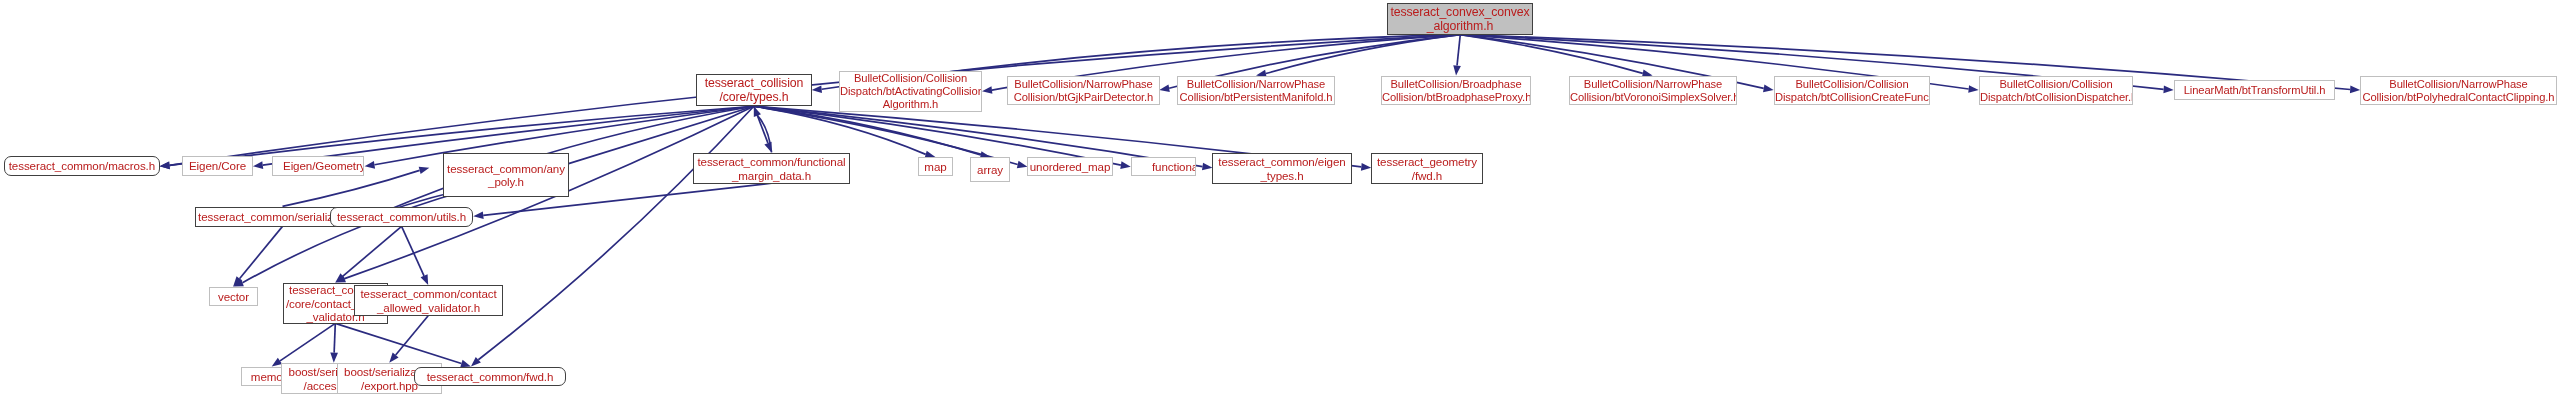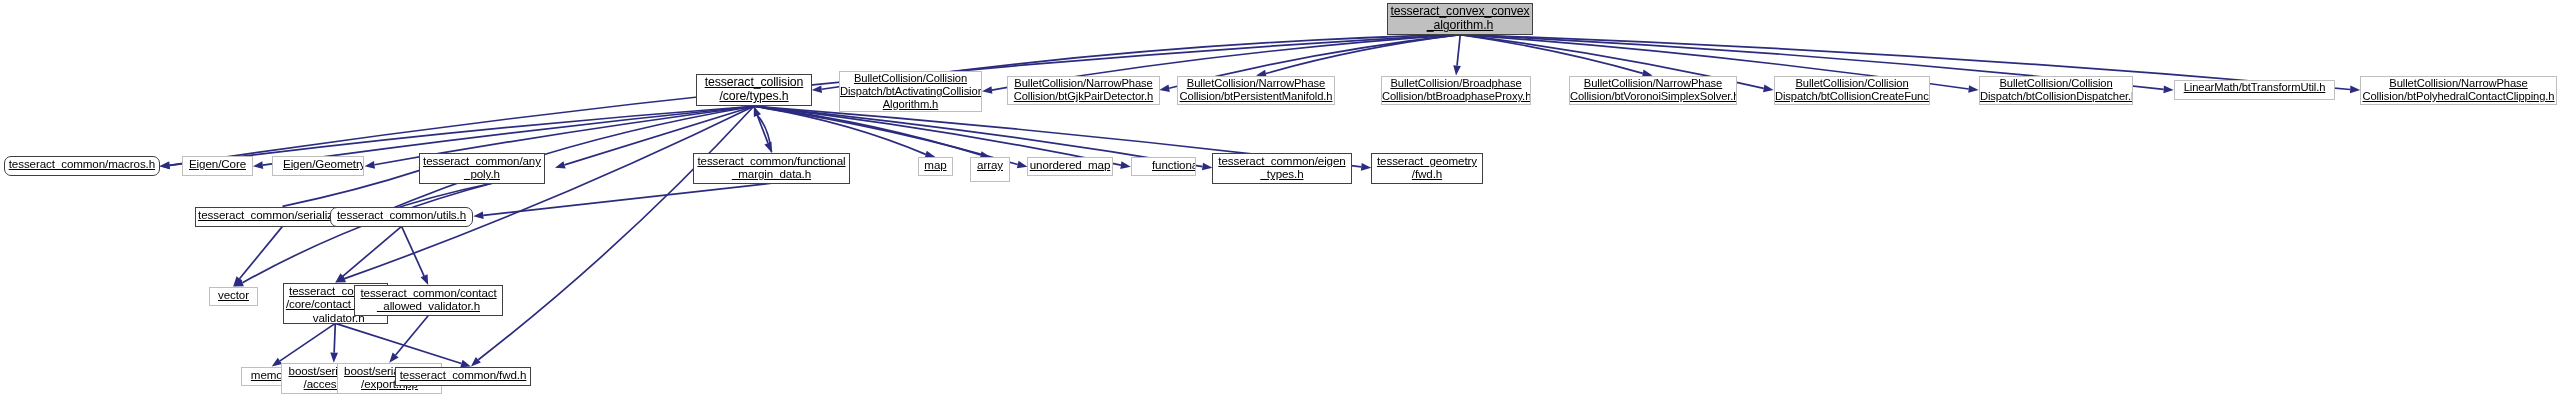--- a/index.html
+++ b/index.html
@@ -28,31 +28,30 @@
     stroke-width: 2.2px;
   }
   .edge-head {
     fill: #2b2b7f;
     stroke: none;
   }
   .node {
     position: absolute;
     box-sizing: border-box;
     display: flex;
-    align-items: flex-start;
+    align-items: center;
     justify-content: center;
     text-align: center;
     background: #ffffff;
     border: 0.8px solid #bfbfbf;
-    color: #000000;
+    color: #b91c1c;
     line-height: 1.16;
     white-space: pre-line;
     letter-spacing: -0.1px;
     overflow: hidden;
-    text-decoration: underline;
   }
   .node.strong {
     border: 1.5px solid #404040;
   }
   .node.root {
     background: #c0c0c0;
     border: 1.5px solid #404040;
   }
   .node-label {
     display: block;
@@ -159,21 +158,21 @@
       <div class="node" style="left: 1774px; top: 76px; width: 156px; height: 29px; font-size: 11.2px;"><span class="node-label">BulletCollision/Collision
 Dispatch/btCollisionCreateFunc.h</span></div>
       <div class="node" style="left: 1979px; top: 76px; width: 154px; height: 29px; font-size: 11.2px;"><span class="node-label">BulletCollision/Collision
 Dispatch/btCollisionDispatcher.h</span></div>
       <div class="node" style="left: 2174px; top: 80px; width: 161px; height: 20px; font-size: 11.2px;"><span class="node-label">LinearMath/btTransformUtil.h</span></div>
       <div class="node" style="left: 2360px; top: 76px; width: 197px; height: 29px; font-size: 11.2px;"><span class="node-label">BulletCollision/NarrowPhase
 Collision/btPolyhedralContactClipping.h</span></div>
       <div class="node strong" style="left: 3.9px; top: 156px; width: 156px; height: 20px; font-size: 11.6px; border-radius: 7px;"><span class="node-label">tesseract_common/macros.h</span></div>
       <div class="node" style="left: 182px; top: 156px; width: 71px; height: 20px; font-size: 11.6px;"><span class="node-label">Eigen/Core</span></div>
       <div class="node" style="left: 272px; top: 156px; width: 92px; height: 20px; font-size: 11.6px; padding-left: 10px;"><span class="node-label">Eigen/Geometry</span></div>
-      <div class="node strong" style="left: 419px; top: 153px; width: 126px; height: 31px; font-size: 11.6px;"><span class="node-label">tesseract_common/any
+      <div class="node strong" style="left: 443px; top: 153px; width: 126px; height: 44px; font-size: 11.6px;"><span class="node-label">tesseract_common/any
 _poly.h</span></div>
       <div class="node strong" style="left: 693px; top: 153px; width: 157px; height: 31px; font-size: 11.6px;"><span class="node-label">tesseract_common/functional
 _margin_data.h</span></div>
       <div class="node" style="left: 918px; top: 157px; width: 35px; height: 19px; font-size: 11.6px;"><span class="node-label">map</span></div>
       <div class="node" style="left: 970px; top: 157px; width: 40px; height: 25px; font-size: 11.6px;"><span class="node-label">array</span></div>
       <div class="node" style="left: 1027px; top: 157px; width: 86px; height: 19px; font-size: 11.6px;"><span class="node-label">unordered_map</span></div>
       <div class="node" style="left: 1131px; top: 157px; width: 65px; height: 19px; font-size: 11.6px; padding-left: 20px;"><span class="node-label">functional</span></div>
       <div class="node strong" style="left: 1212px; top: 153px; width: 140px; height: 31px; font-size: 11.6px;"><span class="node-label">tesseract_common/eigen
 _types.h</span></div>
       <div class="node strong" style="left: 1371px; top: 153px; width: 112px; height: 31px; font-size: 11.6px;"><span class="node-label">tesseract_geometry
@@ -184,16 +183,16 @@
       <div class="node strong" style="left: 283px; top: 283px; width: 105px; height: 41px; font-size: 11.6px;"><span class="node-label">tesseract_collision
 /core/contact_result
 _validator.h</span></div>
       <div class="node strong" style="left: 354px; top: 285px; width: 149px; height: 31px; font-size: 11.6px;"><span class="node-label">tesseract_common/contact
 _allowed_validator.h</span></div>
       <div class="node" style="left: 241px; top: 367px; width: 61px; height: 19px; font-size: 11.6px;"><span class="node-label">memory</span></div>
       <div class="node" style="left: 281px; top: 363px; width: 106px; height: 31px; font-size: 11.6px;"><span class="node-label">boost/serialization
 /access.hpp</span></div>
       <div class="node" style="left: 337px; top: 363px; width: 105px; height: 31px; font-size: 11.6px;"><span class="node-label">boost/serialization
 /export.hpp</span></div>
-      <div class="node strong" style="left: 395px; top: 367px; width: 136px; height: 19px; font-size: 11.6px;"><span class="node-label">tesseract_common/fwd.h</span></div>
+      <div class="node strong" style="left: 414px; top: 367px; width: 152px; height: 19px; font-size: 11.6px; border-radius: 7px;"><span class="node-label">tesseract_common/fwd.h</span></div>
     </div>
 </div>
 
 
 </body></html>

